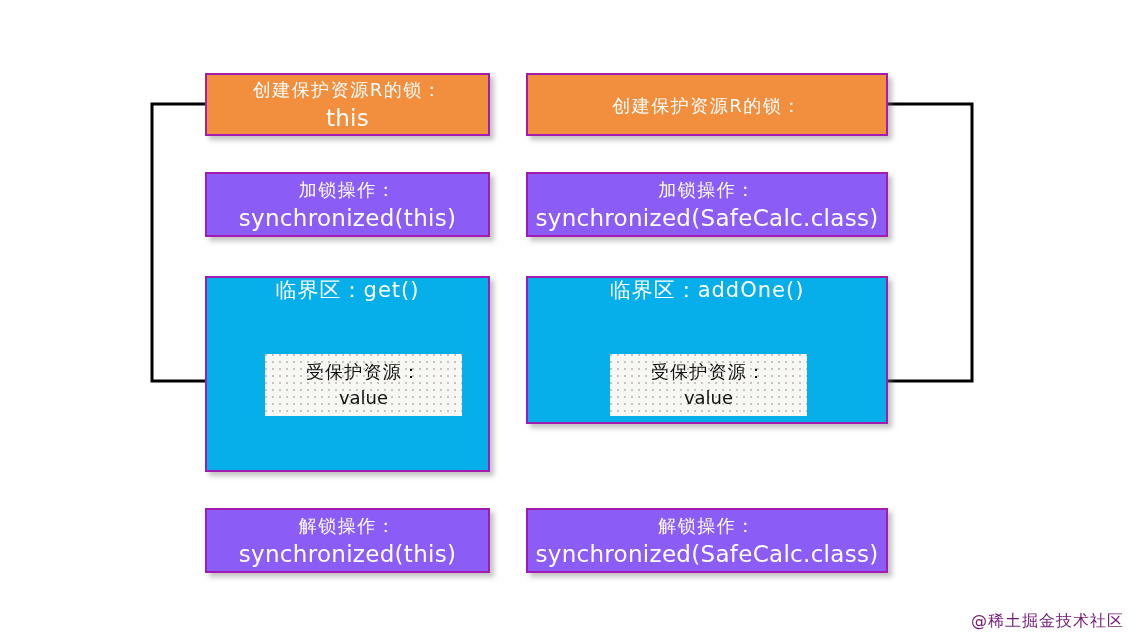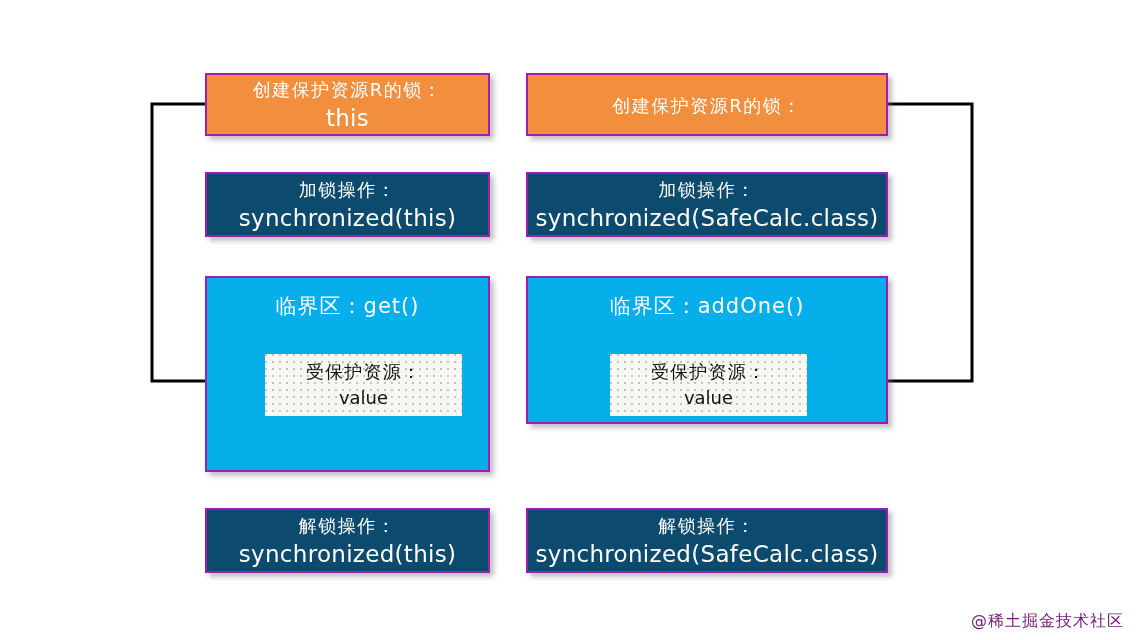--- a/index.html
+++ b/index.html
@@ -60,32 +60,31 @@
   .node.orange {
     background: #f18f3e;
     justify-content: center;
     padding-top: 2px;
   }
   .node.orange .line1 { font-size: 18px; }
   .node.orange .line2 { font-size: 23px; margin-top: 3px; }
 
   
   .node.green {
-    background: #0c4a6e;
+    background: #8b5cf6;
     justify-content: center;
     padding-top: 2px;
   }
   .node.green .line1 { font-size: 18px; }
   .node.green .line2 { font-size: 23px; margin-top: 3px; }
 
   
   .node.blue {
     background: #06aeea;
     justify-content: flex-start;
-    padding-top: 16px;
   }
   .node.blue .line1 {
     font-size: 21px;
     letter-spacing: 1px;
   }
 
   
   .resource {
     position: absolute;
     z-index: 3;

